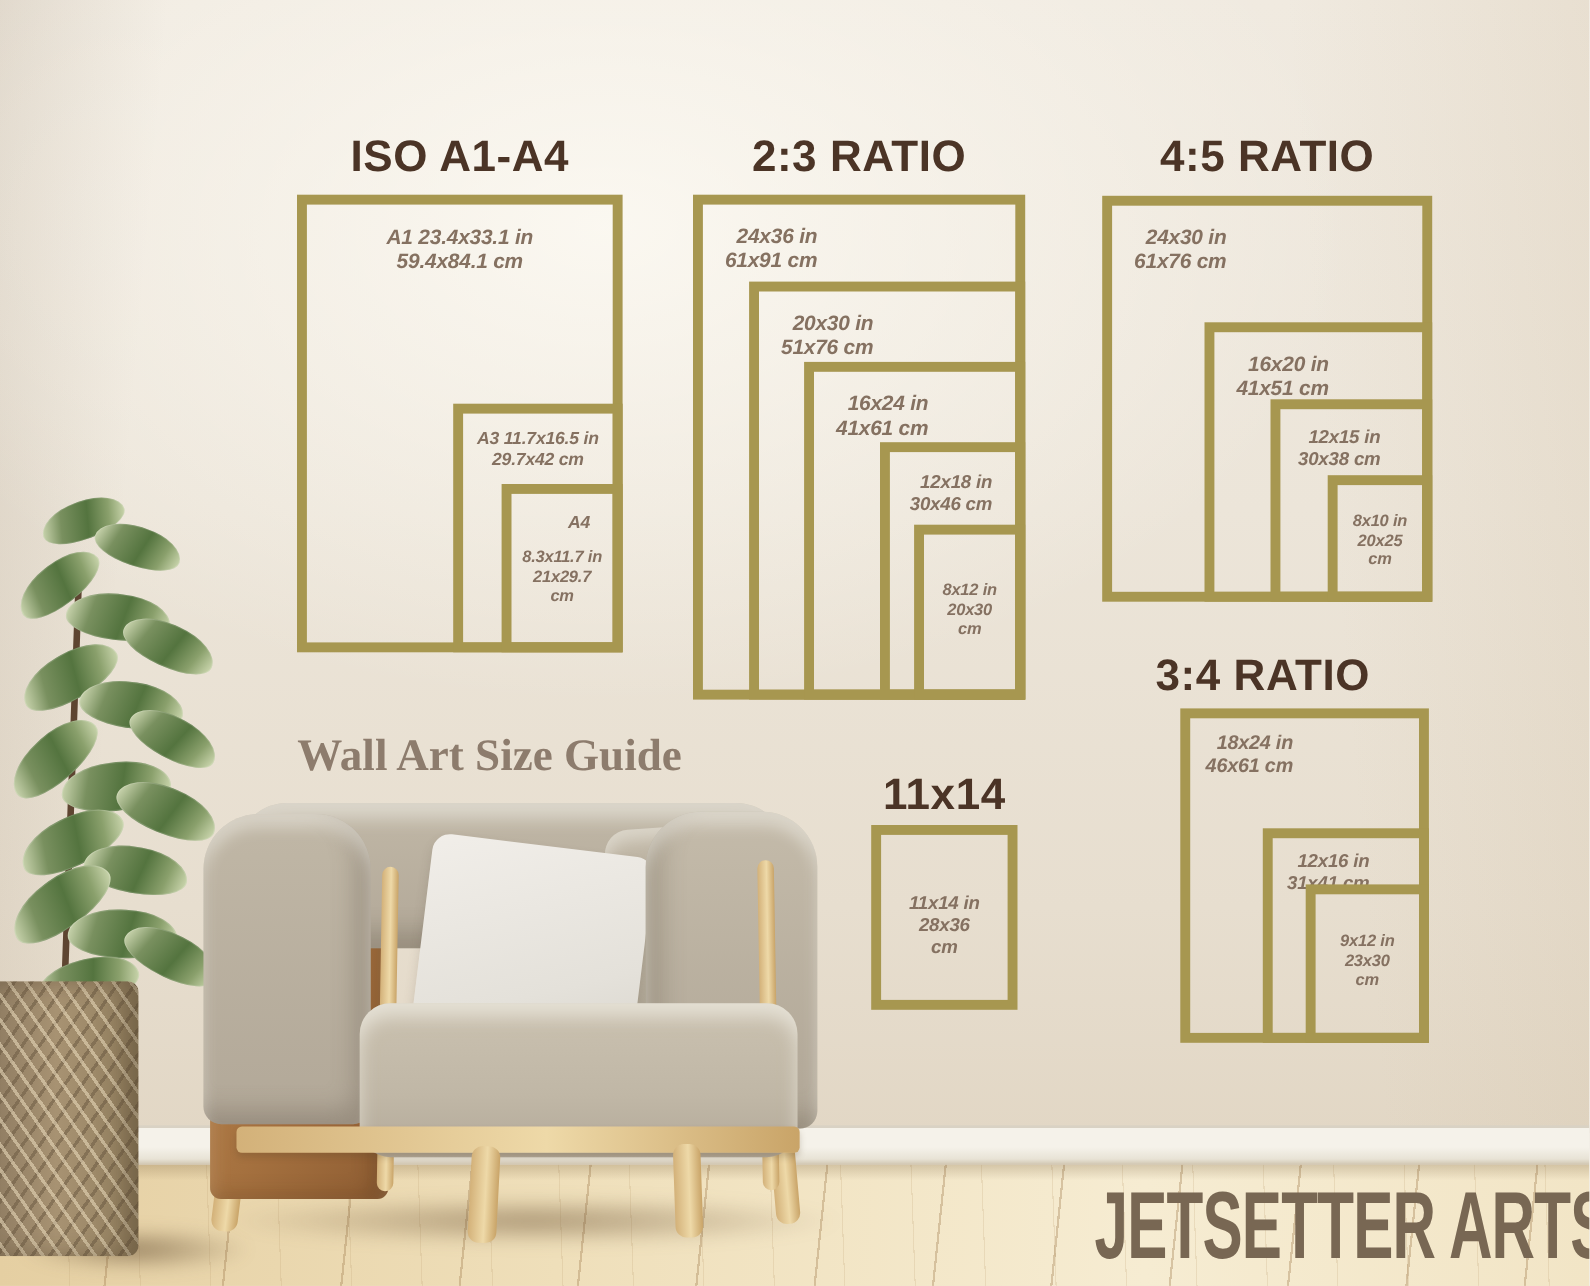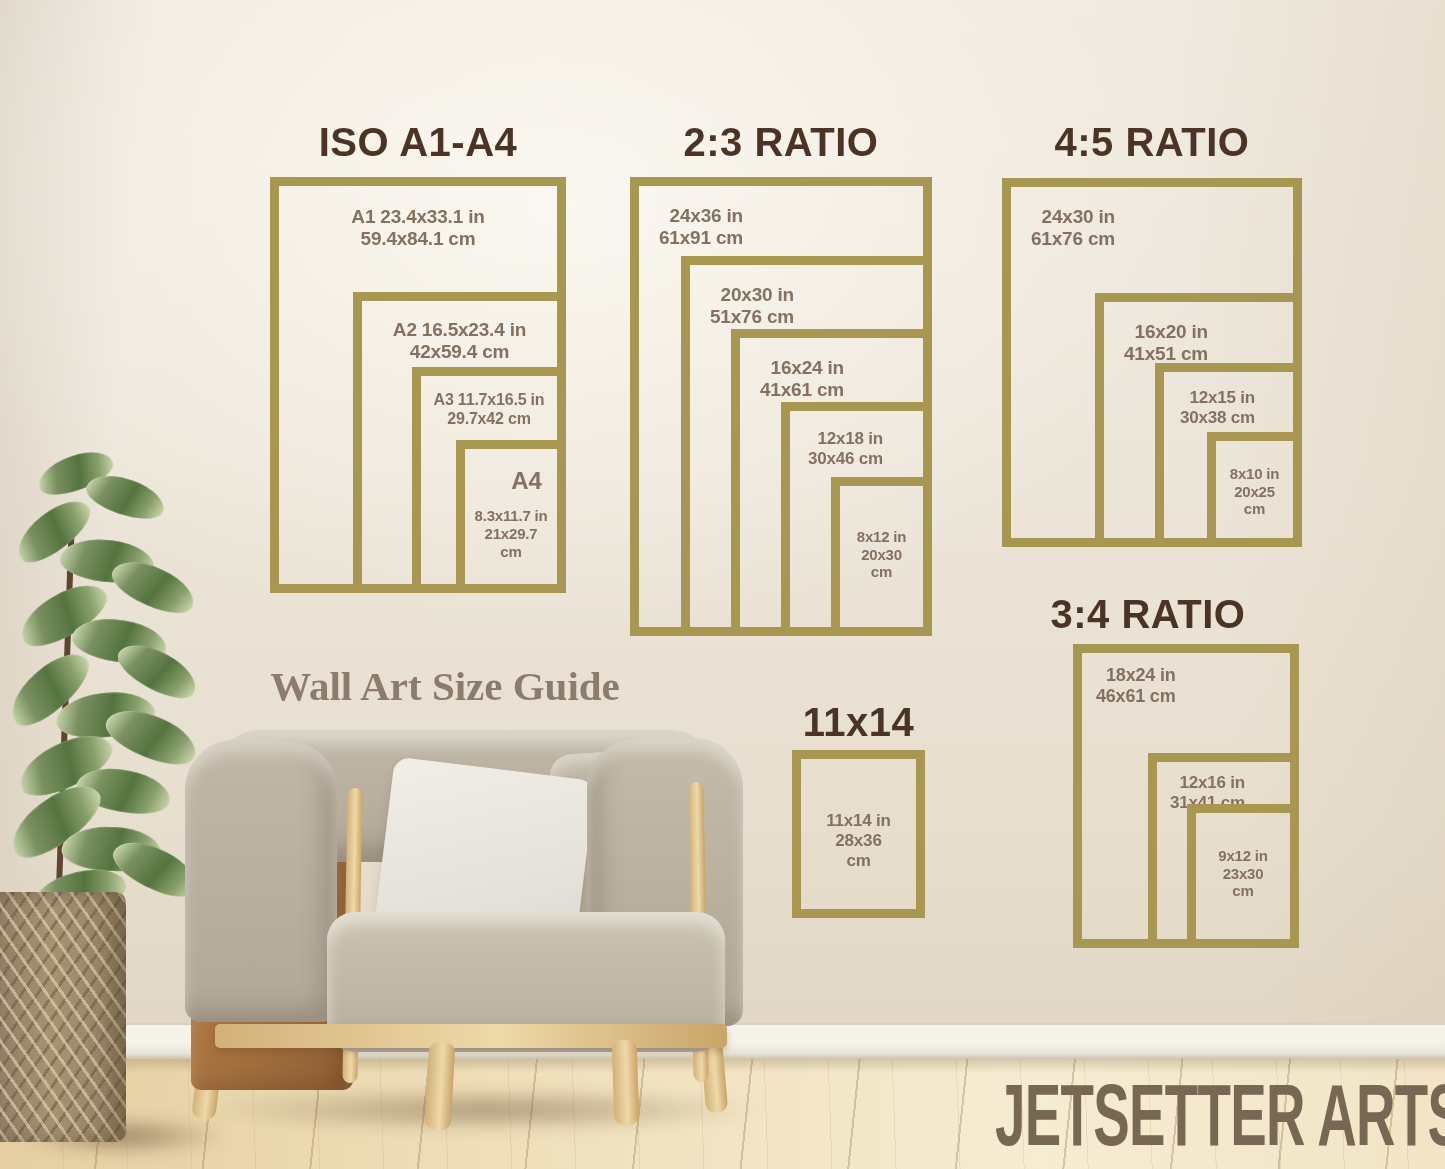--- a/index.html
+++ b/index.html
@@ -26,26 +26,26 @@
     background:
       repeating-linear-gradient(96deg, rgba(165,130,85,0) 0 105px, rgba(165,130,85,.38) 105px 107px),
       repeating-linear-gradient(88deg, rgba(190,160,115,0) 0 63px, rgba(190,160,115,.22) 63px 64px),
       linear-gradient(90deg,#e5cfa2 0%,#efdfba 35%,#f6ecd2 72%,#f2e5c6 100%);}
   .floor-shade{position:absolute;left:0;top:1059px;width:100%;height:14px;
     background:linear-gradient(180deg,rgba(120,95,60,.25),rgba(120,95,60,0));}
 
   
   .gtitle{position:absolute;font-weight:800;font-size:40px;letter-spacing:.5px;
     color:var(--title);text-align:center;line-height:1;}
-  .frames{position:absolute;}
+  .frames{position:absolute;font-style:italic;}
   .frame{position:absolute;right:0;bottom:0;border:9px solid var(--gold);box-sizing:border-box;}
   .fl{position:absolute;color:var(--label);font-weight:700;line-height:1.18;letter-spacing:-.2px;}
   .fl.c{left:0;right:0;text-align:center;}
   .fl.l{text-align:right;}
-  .fh{font-size:24px;margin-bottom:12px;margin-left:31px;}
+  .fh{font-size:16px;margin-bottom:12px;margin-left:31px;}
 
   
   .caption{position:absolute;left:230px;top:662px;width:430px;text-align:center;
     font-family:"Liberation Serif",serif;font-weight:700;font-size:41px;color:var(--caption);}
   .brand{position:absolute;left:995px;top:1072px;width:450px;height:84px;color:var(--brand);
     font-weight:700;font-size:76px;line-height:1;white-space:nowrap;
     transform:scale(.72,1.14);transform-origin:left top;letter-spacing:-1px;}
 
   
   .plant{position:absolute;left:-12px;top:440px;width:190px;height:720px;}
@@ -79,26 +79,20 @@
   <div class="floor-shade"></div>
 
   <div class="gtitle" style="left:270px;top:122px;width:296px">ISO A1-A4</div>
   <div class="frames" style="left:270px;top:177px;width:296px;height:416px">
     <div class="frame" style="width:296px;height:416px">
       <div class="fl c" style="top:20px;font-size:19px">
         <div>A1 23.4x33.1 in</div>
         <div>59.4x84.1 cm</div>
       </div>
     </div>
-    <div class="frame" style="width:213px;height:301px">
-      <div class="fl c" style="top:18px;font-size:19px">
-        <div>A2 16.5x23.4 in</div>
-        <div>42x59.4 cm</div>
-      </div>
-    </div>
     <div class="frame" style="width:154px;height:226px">
       <div class="fl c" style="top:15px;font-size:16px">
         <div>A3 11.7x16.5 in</div>
         <div>29.7x42 cm</div>
       </div>
     </div>
     <div class="frame" style="width:110px;height:153px">
       <div class="fl c" style="top:18px;font-size:15px">
         <div class="fh">A4</div>
         <div>8.3x11.7 in</div>
@@ -121,21 +115,21 @@
         <div>20x30 in</div>
         <div>51x76 cm</div>
       </div>
     </div>
     <div class="frame" style="width:201px;height:307px">
       <div class="fl l" style="left:20px;top:19px;font-size:19px">
         <div>16x24 in</div>
         <div>41x61 cm</div>
       </div>
     </div>
-    <div class="frame" style="width:151px;height:234px">
+    <div class="frame" style="width:132px;height:234px">
       <div class="fl l" style="left:18px;top:18px;font-size:17px">
         <div>12x18 in</div>
         <div>30x46 cm</div>
       </div>
     </div>
     <div class="frame" style="width:101px;height:159px">
       <div class="fl c" style="top:42px;font-size:15px">
         <div>8x12 in</div>
         <div>20x30</div>
         <div>cm</div>

